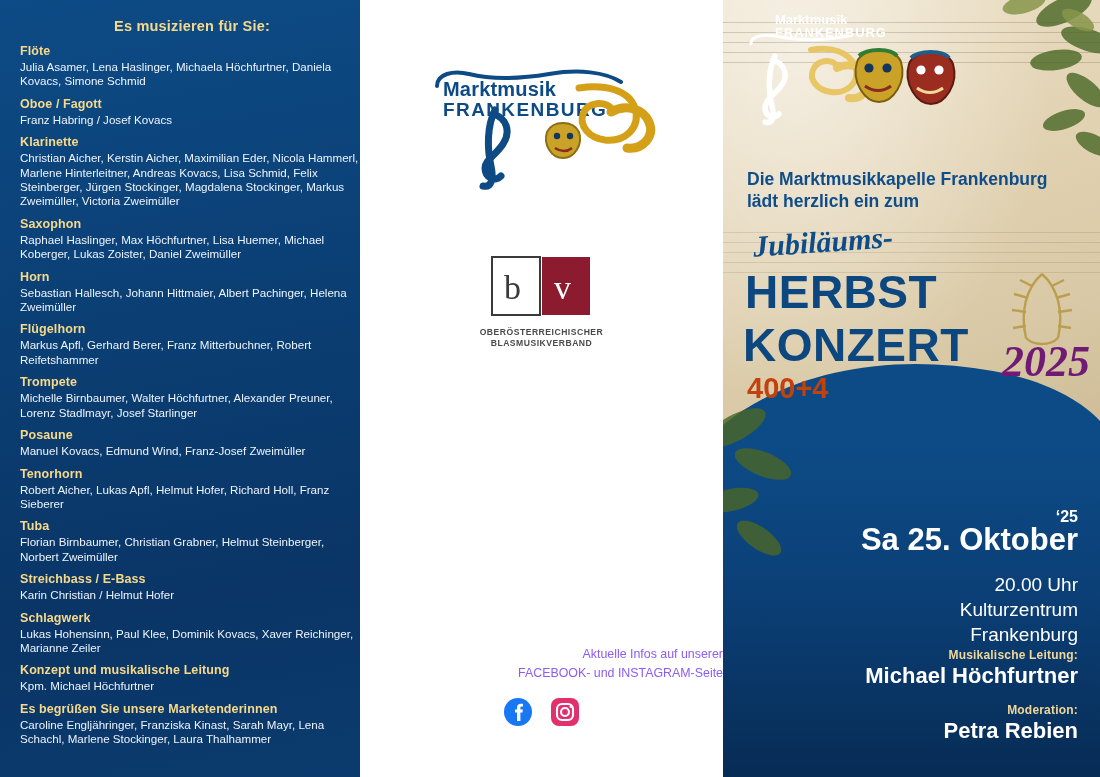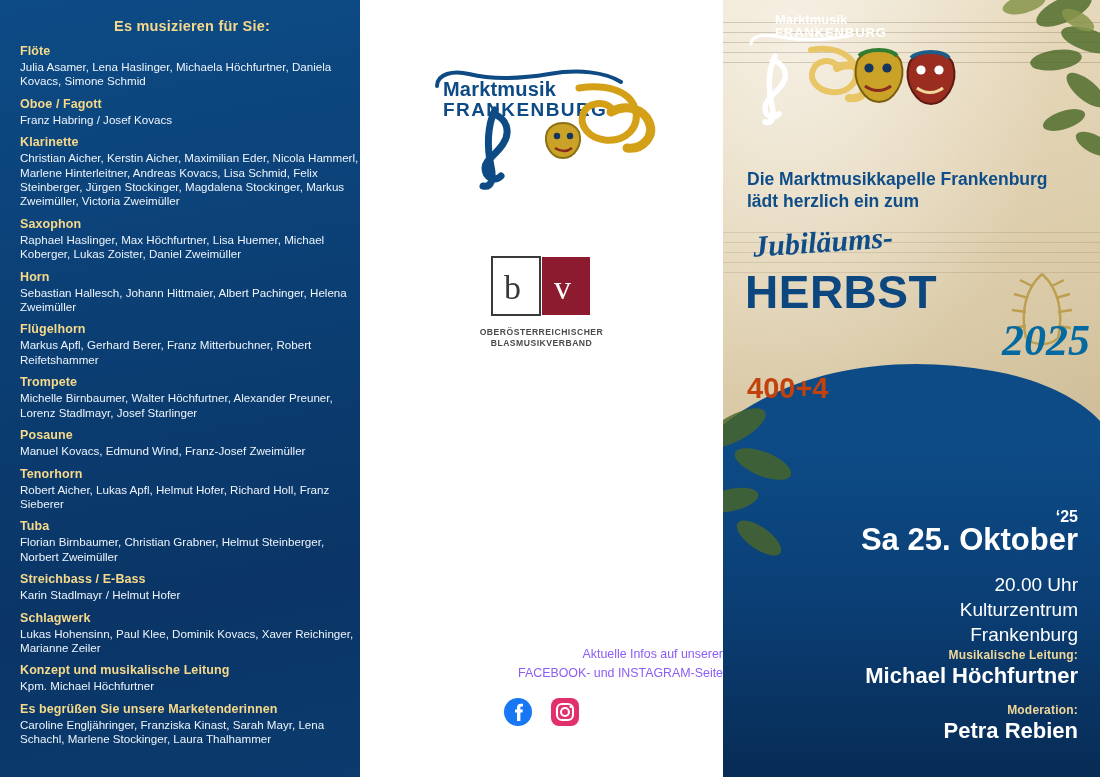--- a/index.html
+++ b/index.html
@@ -125,23 +125,23 @@
   }
   .herbst {
     position:absolute; left:22px; top:265px; z-index:6;
     font-size:46px; font-weight:bold; color:#0c4780; letter-spacing:.5px;
   }
   .konzert {
     position:absolute; left:20px; top:318px; z-index:6;
     font-size:46px; font-weight:bold; color:#0c4780; letter-spacing:.5px;
   }
   .year {
-    position:absolute; right:10px; top:315px; z-index:7;
+    position:absolute; right:10px; top:336px; z-index:7;
     font-family:"Liberation Serif", serif;
-    font-size:44px; font-weight:bold; color:#0369a1; font-style:italic;
+    font-size:44px; font-weight:bold; color:#701a75; font-style:italic;
   }
   .plus {
     position:absolute; left:24px; top:372px; z-index:6;
     font-size:29px; font-weight:bold; color:#c2410c;
   }
   .wreath { position:absolute; right:8px; top:268px; z-index:6; opacity:.95; }
 
   .tick-25 {
     position:absolute; right:22px; top:508px; z-index:6;
     color:#ffffff; font-size:16px; font-weight:bold;
@@ -207,21 +207,21 @@
     <div class="sec">
       <div class="sec-h">Tenorhorn</div>
       <div class="sec-b">Robert Aicher, Lukas Apfl, Helmut Hofer, Richard Holl, Franz Sieberer</div>
     </div>
     <div class="sec">
       <div class="sec-h">Tuba</div>
       <div class="sec-b">Florian Birnbaumer, Christian Grabner, Helmut Steinberger, Norbert Zweimüller</div>
     </div>
     <div class="sec">
       <div class="sec-h">Streichbass / E-Bass</div>
-      <div class="sec-b">Karin Stadlmayr / Helmut Hofer</div>
+      <div class="sec-b">Karin Christian / Helmut Hofer</div>
     </div>
     <div class="sec">
       <div class="sec-h">Schlagwerk</div>
       <div class="sec-b">Lukas Hohensinn, Paul Klee, Dominik Kovacs, Xaver Reichinger, Marianne Zeiler</div>
     </div>
     <div class="sec">
       <div class="sec-h">Konzept und musikalische Leitung</div>
       <div class="sec-b">Kpm. Michael Höchfurtner</div>
     </div>
     <div class="sec">
@@ -376,20 +376,21 @@
         <path d="M50 6 C34 20, 28 44, 34 70"></path>
         <path d="M50 6 C66 20, 72 44, 66 70"></path>
         <path d="M40 18 L28 12 M36 30 L22 26 M34 44 L20 42 M34 58 L21 60"></path>
         <path d="M60 18 L72 12 M64 30 L78 26 M66 44 L80 42 M66 58 L79 60"></path>
         <path d="M34 70 C42 78, 58 78, 66 70"></path>
       </g>
     </svg>
 
     <div class="jub">Jubiläums-</div>
     <div class="herbst">HERBST</div>
+    <div class="konzert">KONZERT</div>
     <div class="year">2025</div>
     <div class="plus">400+4</div>
 
     <div class="pr-bottom">
       <svg class="wave" viewBox="0 0 377 130" preserveAspectRatio="none">
         <path d="M0 78 C70 22, 170 6, 270 24 C320 33, 356 52, 377 74 L377 130 L0 130 Z" fill="#0d4b86"></path>
       </svg>
       <div class="pr-bottom-fill"></div>
     </div>
 

